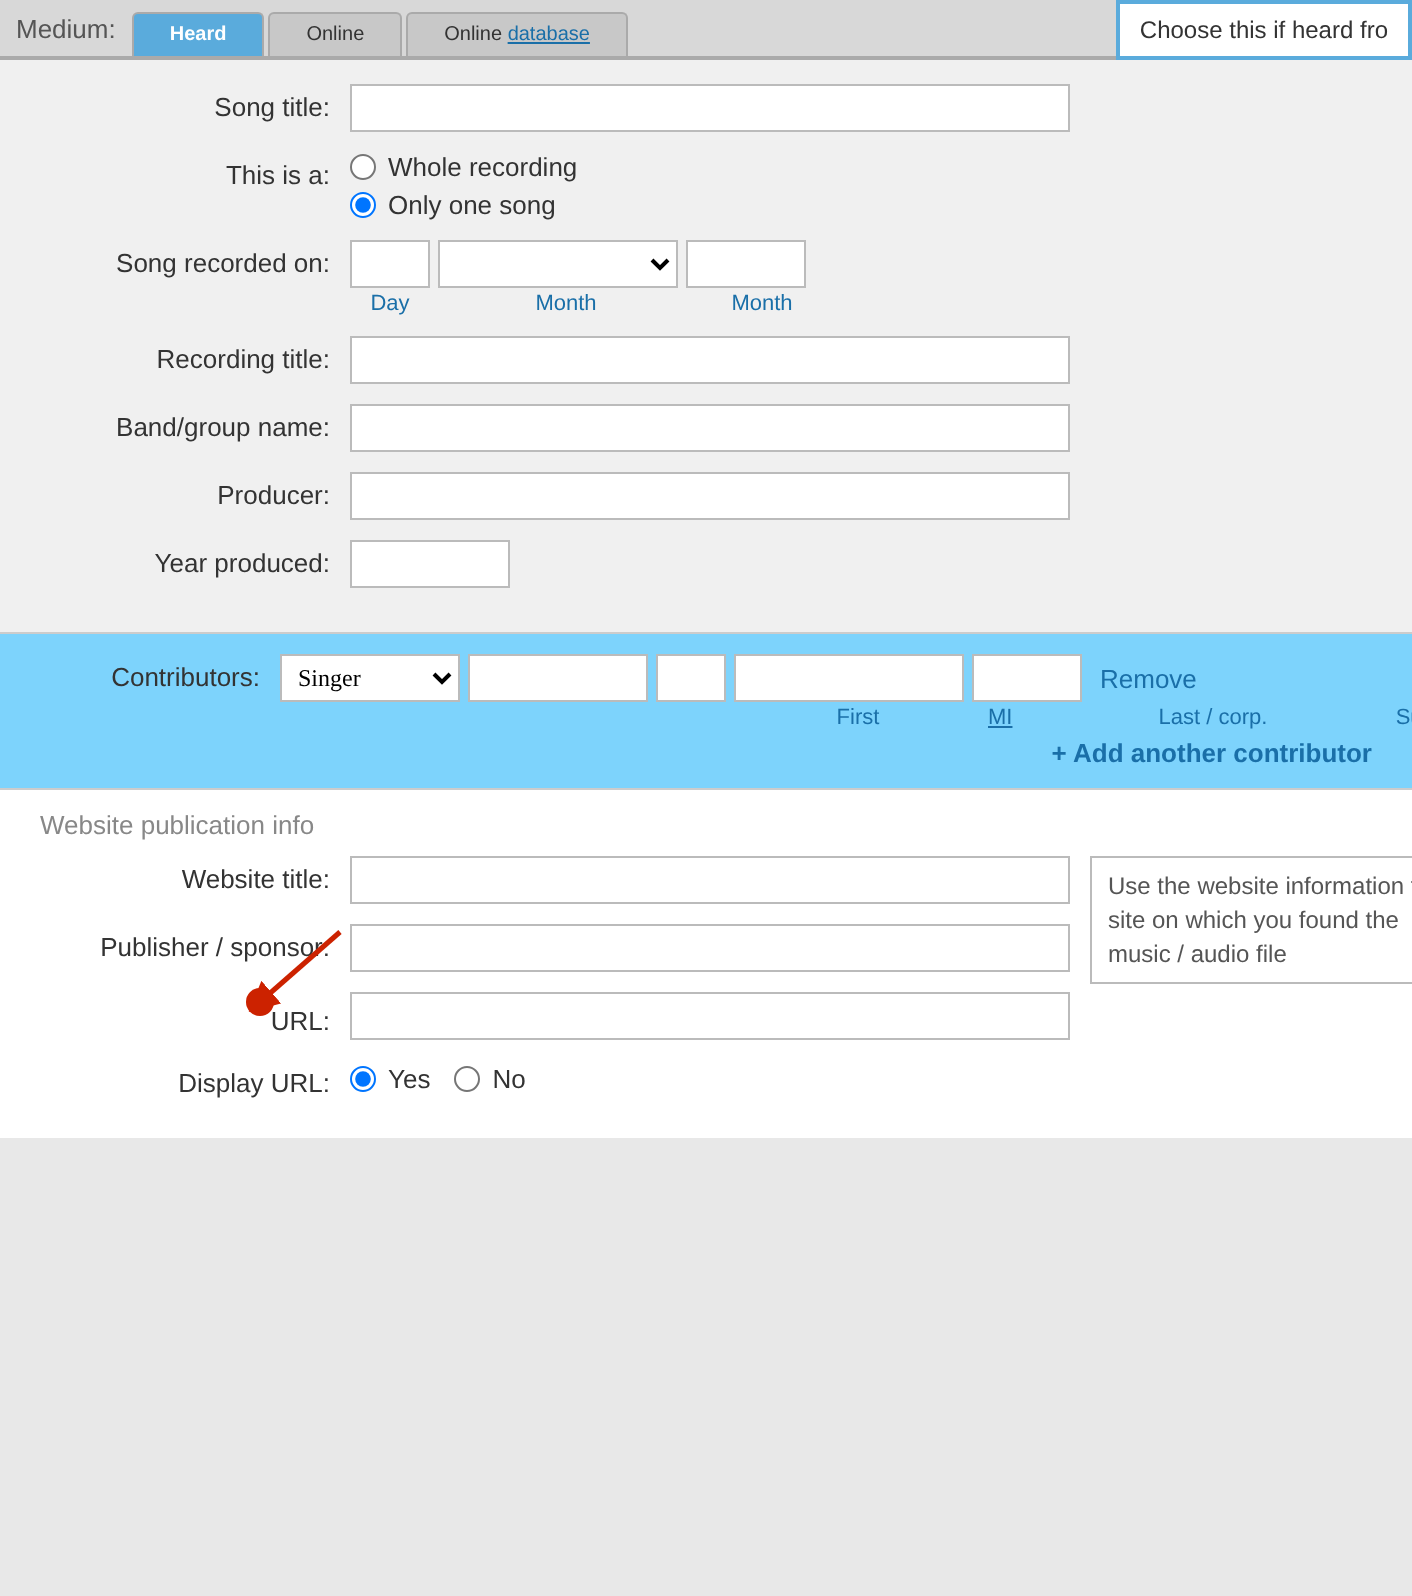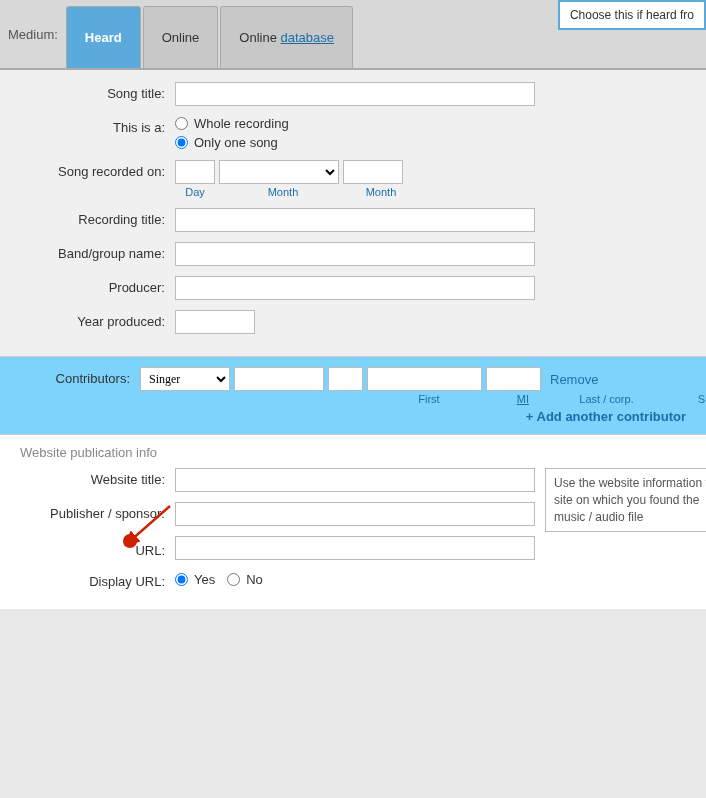--- a/index.html
+++ b/index.html
@@ -21,25 +21,25 @@
       border-bottom: 2px solid #aaa;
       position: relative;
     }
     .medium-label {
       font-size: 13px;
       color: #555;
       margin-right: 8px;
       padding-bottom: 6px;
     }
     .tab {
-      padding: 23px 18px;
+      padding: 5px 18px;
       border: 1px solid #aaa;
       border-bottom: none;
       cursor: pointer;
-      font-size: 13px;
+      font-size: 10px;
       margin-right: 2px;
       border-radius: 3px 3px 0 0;
       background: #c8c8c8;
       color: #333;
     }
     .tab.active {
       background: #5aabdc;
       color: #fff;
       font-weight: bold;
     }
@@ -266,21 +266,21 @@
       display: flex;
       align-items: center;
       margin-left: 130px;
       gap: 20px;
       font-size: 11px;
       color: #1a6fa8;
       margin-top: 2px;
     }
     .sl-role { width: 94px; text-align: center; }
     .sl-first { width: 90px; text-align: center; }
-    .sl-mi { width: 35px; text-align: right; text-decoration: underline; }
+    .sl-mi { width: 35px; text-align: left; text-decoration: underline; }
     .sl-last { width: 115px; text-align: center; }
     .sl-suffix { width: 55px; text-align: center; }
   </style>
 </head>
 <body>
 
 <div class="tab-bar">
   <span class="medium-label">Medium:</span>
   <div class="tab active">Heard</div>
   <div class="tab">Online</div>

